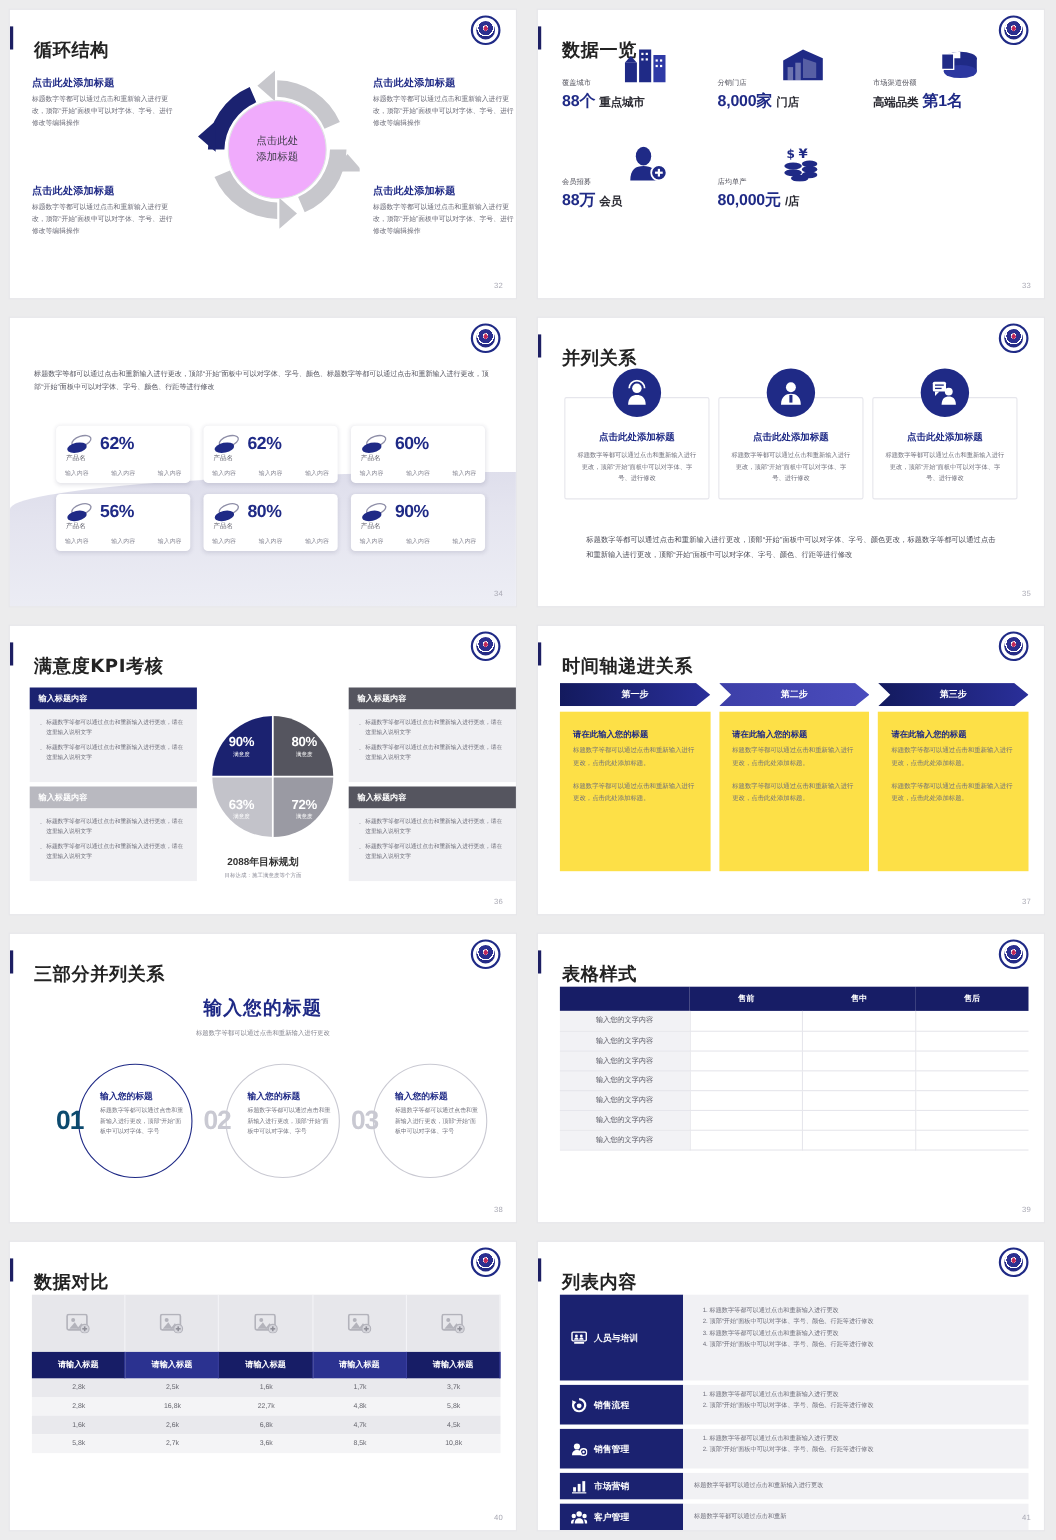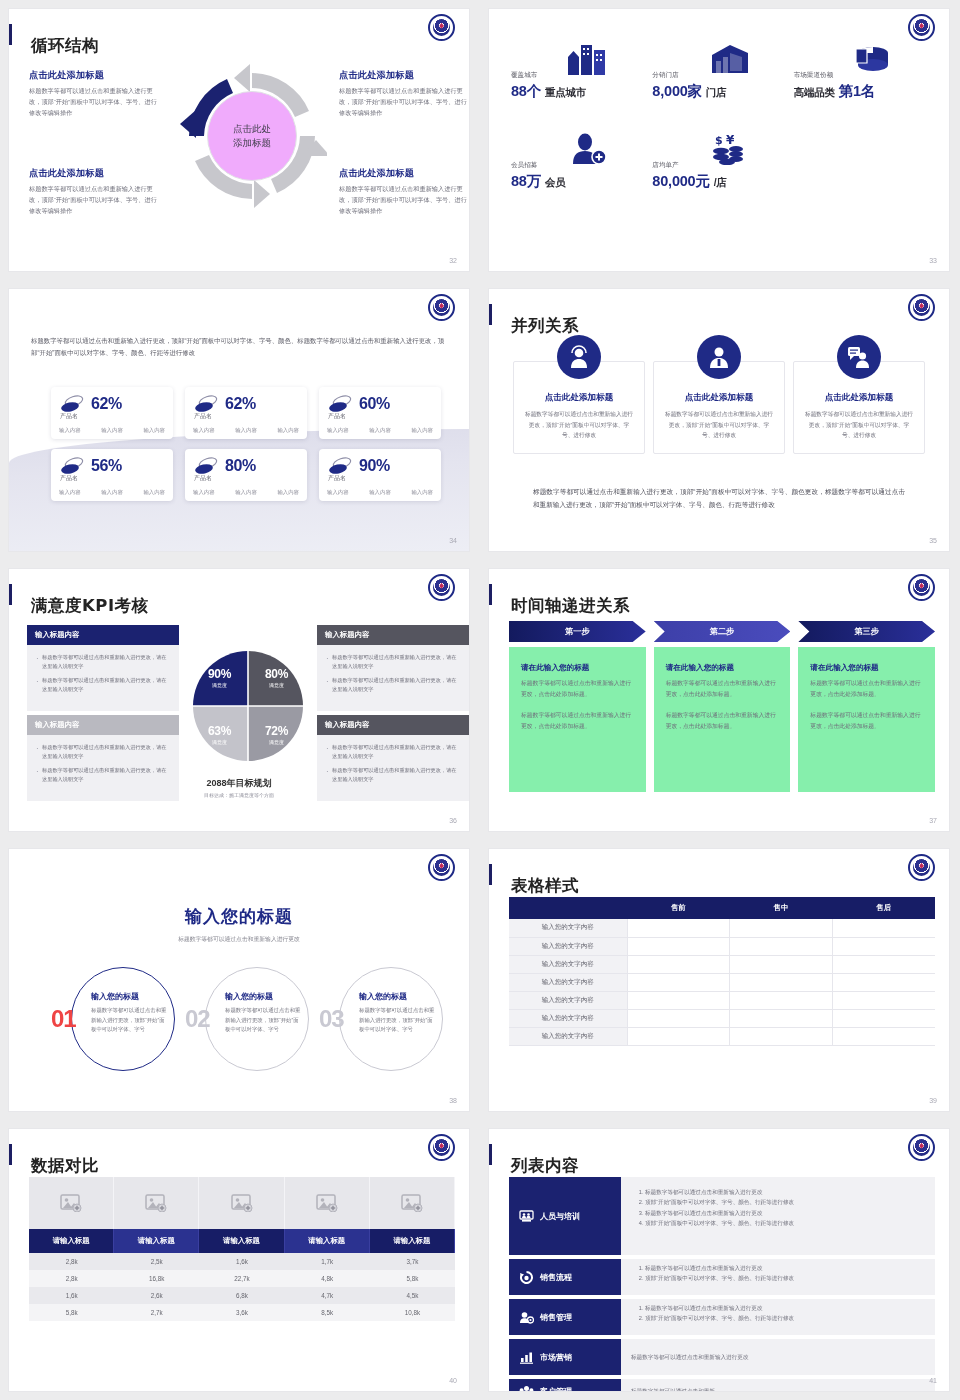--- a/index.html
+++ b/index.html
@@ -148,35 +148,35 @@
   
   .s37 .steps{ position:absolute; left:20px; right:14px; top:52px; display:flex; gap:8px; }
   .s37 .st{ flex:1; position:relative; }
   .s37 .arw{ height:21px; position:relative; display:flex; align-items:center; justify-content:center;
      clip-path:polygon(0 0, calc(100% - 13px) 0, 100% 50%, calc(100% - 13px) 100%, 0 100%, 11px 50%);
      color:#fff; font-size:8.2px; font-weight:bold; }
   .s37 .st:first-child .arw{ clip-path:polygon(0 0, calc(100% - 13px) 0, 100% 50%, calc(100% - 13px) 100%, 0 100%); }
   .s37 .a1{ background:linear-gradient(90deg,#131a5e,#2a2f9a); }
   .s37 .a2{ background:linear-gradient(90deg,#3d3fa8,#4a4cbd); }
   .s37 .a3{ background:linear-gradient(90deg,#131a5e,#2a2f9a); }
-  .s37 .bodyb{ background:#86efac; margin-top:5px; height:145px; padding:16px 12px; }
+  .s37 .bodyb{ background:#fde047; margin-top:5px; height:145px; padding:16px 12px; }
   .s37 .bodyb h4{ font-size:7.6px; font-weight:bold; color:#1f2a86; margin-bottom:5px; }
   .s37 .bodyb p{ font-size:5.8px; line-height:1.85; color:#6e6e7a; margin-bottom:11px; }
 
   
   .s38 .hero{ position:absolute; left:0; right:0; top:56px; text-align:center; }
   .s38 .hero h2{ font-size:17px; font-weight:bold; color:#1f2a86; letter-spacing:1px; }
   .s38 .hero p{ font-size:5.8px; color:#85858f; margin-top:7px; }
   .s38 .circles{ position:absolute; left:40px; right:26px; top:118px; display:flex; justify-content:space-between; }
   .s38 .cw{ position:relative; width:126px; height:110px; }
   .s38 .ring{ position:absolute; left:22px; top:0; width:104px; height:104px;
      border-radius:50%; border:1.5px solid #c9c9d2; }
   .s38 .cw.on .ring{ border-color:#1f2a86; }
   .s38 .num{ position:absolute; left:2px; top:38px; font-size:24px; font-weight:bold; color:#c9c9d2; letter-spacing:-1px;}
-  .s38 .cw.on .num{ color:#ef4444; }
+  .s38 .cw.on .num{ color:#0c4a6e; }
   .s38 .tx{ position:absolute; left:42px; top:24px; width:78px; }
   .s38 .tx h4{ font-size:8px; font-weight:bold; color:#1f2a86; margin-bottom:4px; }
   .s38 .tx p{ font-size:5.4px; line-height:1.8; color:#74747f; }
 
   
   .s39 .tbl{ position:absolute; left:20px; right:14px; top:48px; border-collapse:collapse; width:calc(100% - 34px); }
   .s39 .tbl th{ background:#171d66; color:#fff; font-size:7.4px; font-weight:bold; padding:6px 4px; }
   .s39 .tbl th.lead{ background:#171d66; }
   .s39 .tbl td{ border-bottom:1px solid #e6e6ec; border-right:1px solid #e6e6ec; height:18px; }
   .s39 .tbl td.lead{ background:#f2f2f5; text-align:center; font-size:6.5px; color:#585863; width:118px; }
@@ -202,21 +202,21 @@
   .s41 .r{ display:flex; margin-bottom:4px; }
   .s41 .lab{ width:112px; flex:none; background:#1b2270; color:#fff;
     display:flex; align-items:center; gap:6px; padding:0 10px; font-size:8px; font-weight:bold; }
   .s41 .cont{ flex:1; background:#f1f1f4; padding:6px 10px; }
   .s41 .cont ol{ margin:0; padding-left:14px; }
   .s41 .cont li{ font-size:5.6px; line-height:1.85; color:#6e6e7a; }
   .s41 .cont p{ font-size:5.6px; color:#6e6e7a; line-height:1.8; }
   .s41 .r0 .lab{ height:78px; } .s41 .r0 .cont{ height:78px; padding-top:10px; }
   .s41 .r1 .lab,.s41 .r1 .cont{ height:36px; }
   .s41 .r2 .lab,.s41 .r2 .cont{ height:36px; }
-  .s41 .r3 .lab,.s41 .r3 .cont{ height:36px; }
+  .s41 .r3 .lab,.s41 .r3 .cont{ height:24px; }
   .s41 .r4 .lab,.s41 .r4 .cont{ height:24px; }
   .s41 .r3 .cont,.s41 .r4 .cont,.s41 .r5 .cont{ display:flex; align-items:center; }
   .s41 .r1 .cont,.s41 .r2 .cont{ padding-top:4px; }
   svg{ display:block; }
 </style>
 </head>
 <body>
 
 <div class="deck">
 
@@ -262,20 +262,24 @@
         <span>点击此处</span>
         <span>添加标题</span>
       </div>
     </div>
     <div class="pg">32</div>
    </div>
   </div>
 
   <div class="slide">
    <div class="page s33">
+    <div class="ttl">
+      <div class="bar"></div>
+      <h1>数据一览</h1>
+    </div>
     <div class="logo">
           <div class="inner"></div>
         </div>
 
     <div class="row row1">
       <div class="stat">
         <div class="ic">
           <svg width="40" height="32" viewBox="0 0 40 32">
                 <rect x="0" y="14" width="11" height="18" fill="#1f2a86"></rect>
                 <polygon points="0,14 5.5,8 11,14" fill="#1f2a86"></polygon>
@@ -648,20 +652,24 @@
           <p>标题数字等都可以通过点击和重新输入进行更改，点击此处添加标题。</p>
         </div>
       </div>
     </div>
     <div class="pg">37</div>
    </div>
   </div>
 
   <div class="slide">
    <div class="page s38">
+    <div class="ttl">
+      <div class="bar"></div>
+      <h1>三部分并列关系</h1>
+    </div>
     <div class="logo">
           <div class="inner"></div>
         </div>
 
     <div class="hero">
       <h2>输入您的标题</h2>
       <p>标题数字等都可以通过点击和重新输入进行更改</p>
     </div>
 
     <div class="circles">

